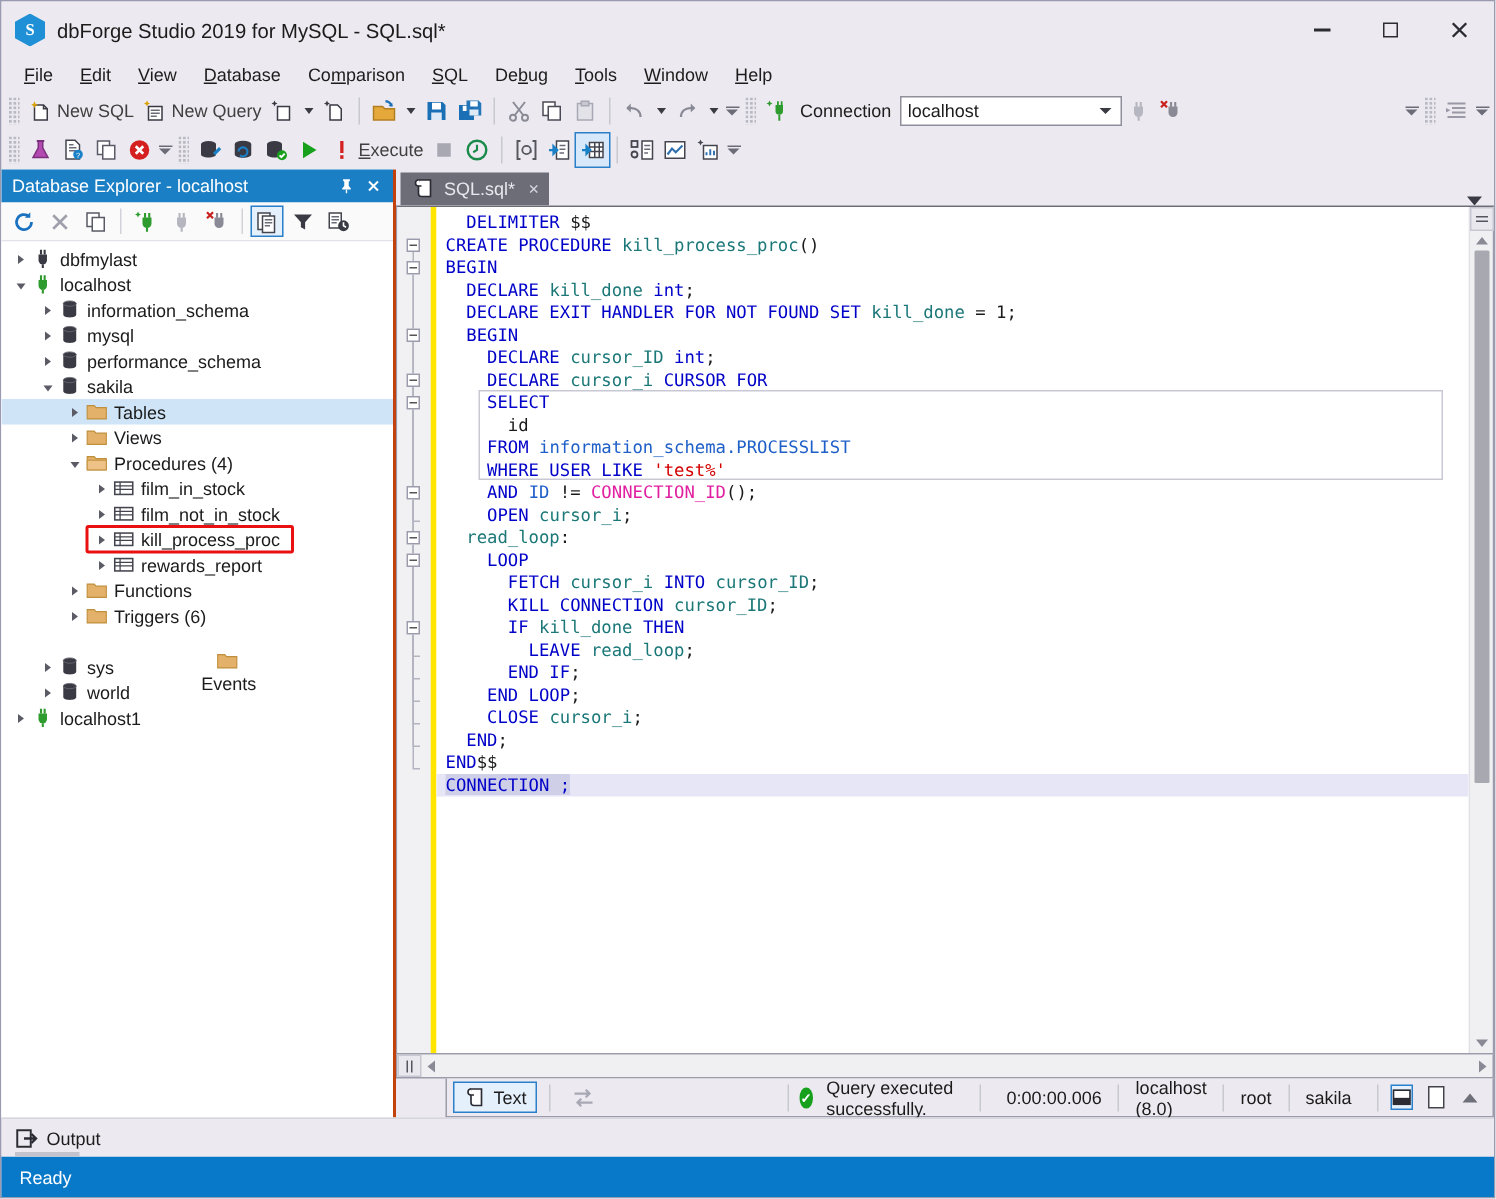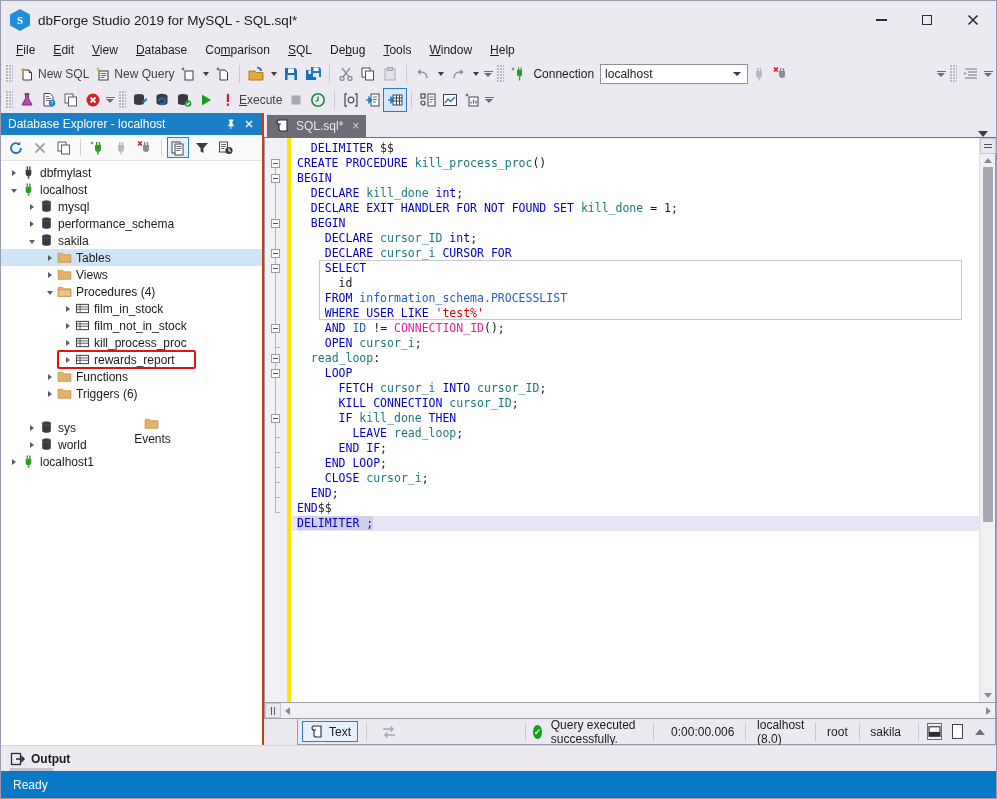--- a/index.html
+++ b/index.html
@@ -280,21 +280,21 @@
   .st-toggle { width:19px;height:17px;border:1px solid #2a7fc9;background:#e4f0fb;display:flex;align-items:center;justify-content:center; }
   .st-toggle2 { width:17px;height:15px;border:1.5px solid #43434d;background:#fff; }
   .st-caret-up { width:0;height:0;border-left:5px solid transparent;border-right:5px solid transparent;border-bottom:6px solid #6f6f7a; }
 
   
   .outputbar {
     height: 26px; display: flex; align-items: center;
     background: #eceaf0; padding-left: 9px; gap: 5px;
     border-top: 1px solid #d6d6de;
   }
-  .output-label { font-size:12px;font-weight:bold; }
+  .output-label { font-size:12px; }
   .output-underline { position:absolute; left:9px; bottom:0; width:43px; height:3px; background:#c3c3ce; }
 
   
   .statusbar {
     height: 27px; min-height:27px;
     background: #0879c8; color: #fff;
     display: flex; align-items: center;
     padding-left: 12px; font-size: 12px;
   }
 </style>
@@ -751,20 +751,33 @@
             </span>
             <span class="ticon">
               <svg viewBox="0 0 16 16" width="15" height="15">
                 <path d="M5 5h6v4a3 3 0 0 1-3 3a3 3 0 0 1-3-3z" fill="#2e9b2e"></path>
                 <rect x="6" y="1.6" width="1.5" height="3.4" fill="#2e9b2e"></rect>
                 <rect x="8.6" y="1.6" width="1.5" height="3.4" fill="#2e9b2e"></rect>
                 <rect x="7.3" y="12" width="1.5" height="2.6" fill="#2e9b2e"></rect>
               </svg>
             </span>
             <span class="tlabel">localhost</span>
+          </div>
+          <div class="trow" style="padding-left: 24px;">
+            <span class="tarrow collapsed">
+              <i></i>
+            </span>
+            <span class="ticon">
+              <svg viewBox="0 0 16 16" width="15" height="15">
+                <ellipse cx="8" cy="3.6" rx="4.6" ry="1.9" fill="#3a3a44"></ellipse>
+                <path d="M3.4 3.6v8c0 1.05 2.06 1.9 4.6 1.9s4.6-.85 4.6-1.9v-8z" fill="#3a3a44"></path>
+                <ellipse cx="8" cy="3.6" rx="4.6" ry="1.9" fill="none" stroke="#6a6a74" stroke-width=".6"></ellipse>
+              </svg>
+            </span>
+            <span class="tlabel">information_schema</span>
           </div>
           <div class="trow" style="padding-left: 24px;">
             <span class="tarrow collapsed">
               <i></i>
             </span>
             <span class="ticon">
               <svg viewBox="0 0 16 16" width="15" height="15">
                 <ellipse cx="8" cy="3.6" rx="4.6" ry="1.9" fill="#3a3a44"></ellipse>
                 <path d="M3.4 3.6v8c0 1.05 2.06 1.9 4.6 1.9s4.6-.85 4.6-1.9v-8z" fill="#3a3a44"></path>
                 <ellipse cx="8" cy="3.6" rx="4.6" ry="1.9" fill="none" stroke="#6a6a74" stroke-width=".6"></ellipse>
@@ -1042,21 +1055,21 @@
             <div class="cline"><span class="pl">    </span><span class="kw">LOOP</span></div>
             <div class="cline"><span class="pl">      </span><span class="kw">FETCH</span><span class="pl"> </span><span class="id">cursor_i</span><span class="pl"> </span><span class="kw">INTO</span><span class="pl"> </span><span class="id">cursor_ID</span><span class="pl">;</span></div>
             <div class="cline"><span class="pl">      </span><span class="kw">KILL CONNECTION</span><span class="pl"> </span><span class="id">cursor_ID</span><span class="pl">;</span></div>
             <div class="cline"><span class="pl">      </span><span class="kw">IF</span><span class="pl"> </span><span class="id">kill_done</span><span class="pl"> </span><span class="kw">THEN</span></div>
             <div class="cline"><span class="pl">        </span><span class="kw">LEAVE</span><span class="pl"> </span><span class="id">read_loop</span><span class="pl">;</span></div>
             <div class="cline"><span class="pl">      </span><span class="kw">END IF</span><span class="pl">;</span></div>
             <div class="cline"><span class="pl">    </span><span class="kw">END LOOP</span><span class="pl">;</span></div>
             <div class="cline"><span class="pl">    </span><span class="kw">CLOSE</span><span class="pl"> </span><span class="id">cursor_i</span><span class="pl">;</span></div>
             <div class="cline"><span class="pl">  </span><span class="kw">END</span><span class="pl">;</span></div>
             <div class="cline"><span class="kw">END</span><span class="pl">$$</span></div>
-            <div class="cline cursorline"><span class="kw sel-text">DELIMITER ;</span></div>
+            <div class="cline cursorline"><span class="kw sel-text">CONNECTION ;</span></div>
           </div>
         <div class="vscroll">
           <div class="vs-split">
               <i></i>
               <i></i>
             </div>
           <div class="vs-arrow-up"></div>
           <div class="vs-thumb" style="height:355px;"></div>
           <div style="flex:1"></div>
           <div class="vs-arrow-dn"></div>

